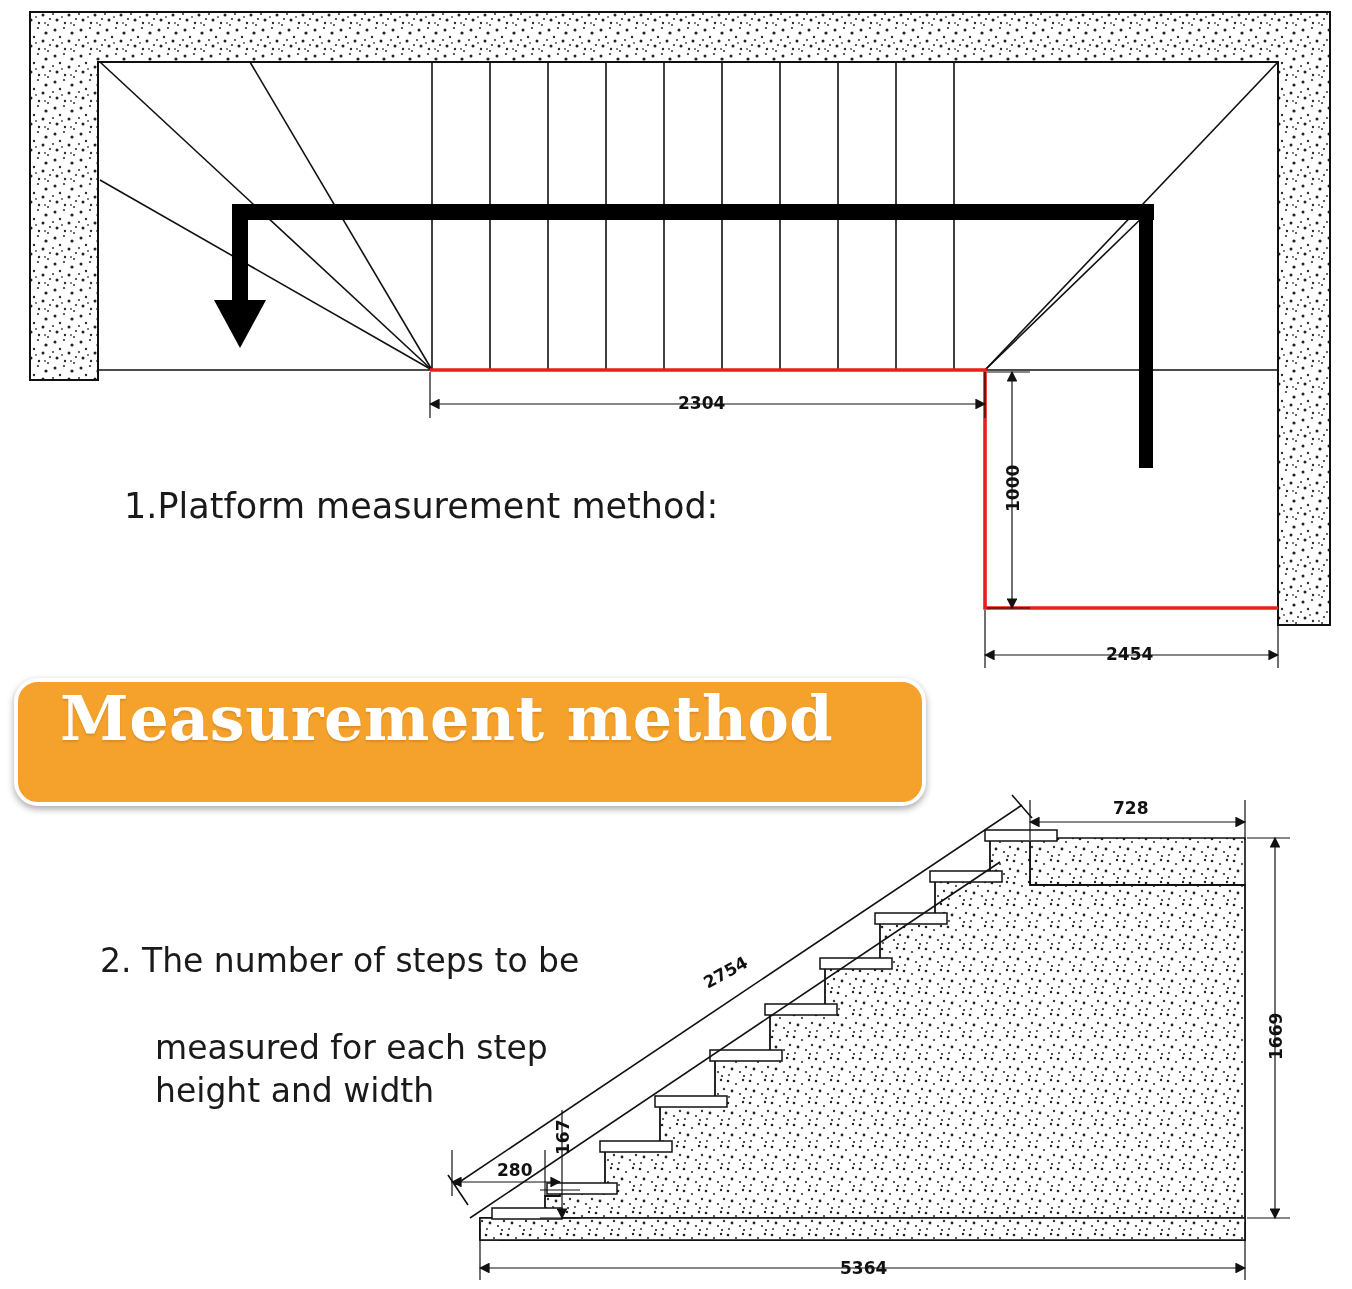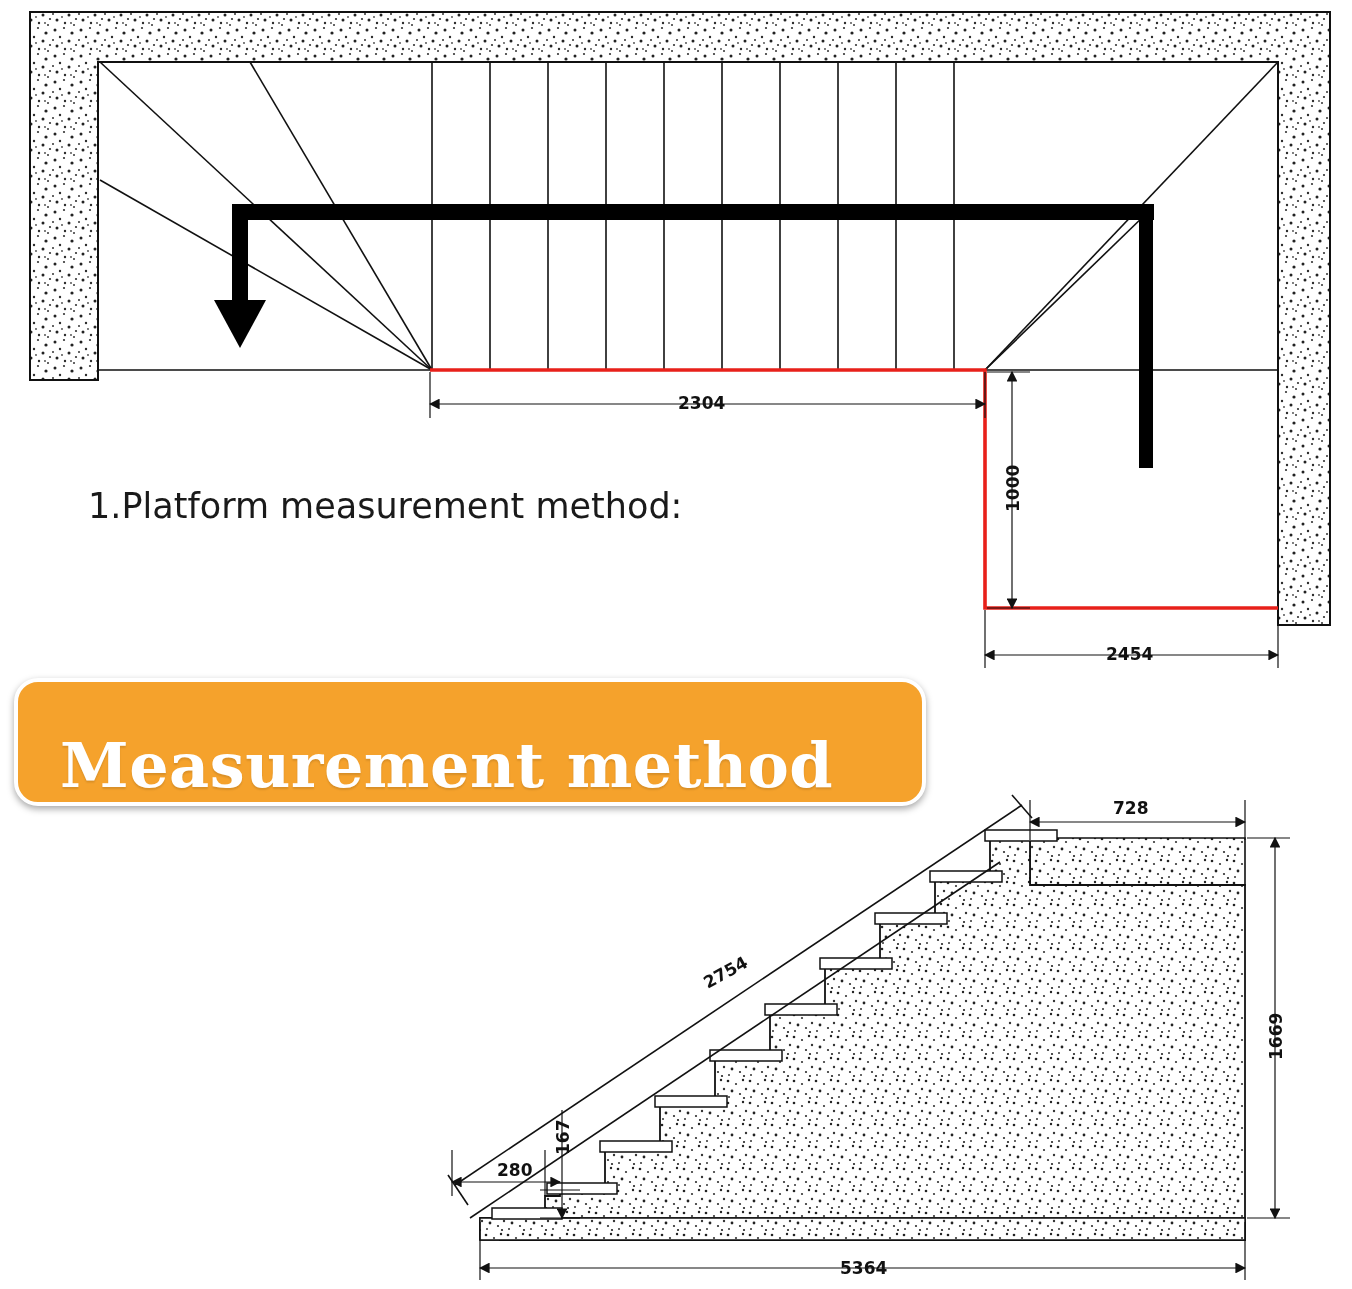--- a/index.html
+++ b/index.html
@@ -34,20 +34,21 @@
   }
   #para1 {
     left: 88px;
     top: 437px;
     width: 820px;
     font-size: 35px;
   }
   #para1 .lead {
     display: block;
     text-indent: 0;
+    margin-left: 36px;
   }
   #para1 .rest {
     display: block;
     padding-left: 38px;
   }
   #para2 {
     left: 100px;
     top: 895px;
     width: 620px;
     font-size: 33px;
@@ -65,21 +66,21 @@
     left: 14px;
     top: 678px;
     width: 912px;
     height: 128px;
     background: #f5a22c;
     border: 4px solid #ffffff;
     border-radius: 24px;
     box-shadow: 0 3px 7px rgba(0,0,0,0.35);
     box-sizing: border-box;
     display: flex;
-    align-items: flex-end;
+    align-items: flex-start;
     justify-content: flex-start;
   }
   #banner-text {
     font-family: "DejaVu Serif", serif;
     font-weight: bold;
     color: #ffffff;
     font-size: 62px;
     letter-spacing: 0.5px;
     padding-left: 42px;
     text-shadow: 0 2px 2px rgba(0,0,0,0.12);
@@ -282,14 +283,19 @@
   <div class="dim" style="left:840px; top:1258px;">5364</div>
 
   <div class="para" id="para1">
     <span class="lead">1.Platform measurement method:</span>
   </div>
 
   <div id="banner">
     <span id="banner-text">Measurement method</span>
   </div>
 
+  <div class="para" id="para2">
+    <span class="lead">2. The number of steps to be</span>
+    <span class="rest">measured for each step
+height and width</span>
+  </div>
 
 </div>
 
 </body></html>

